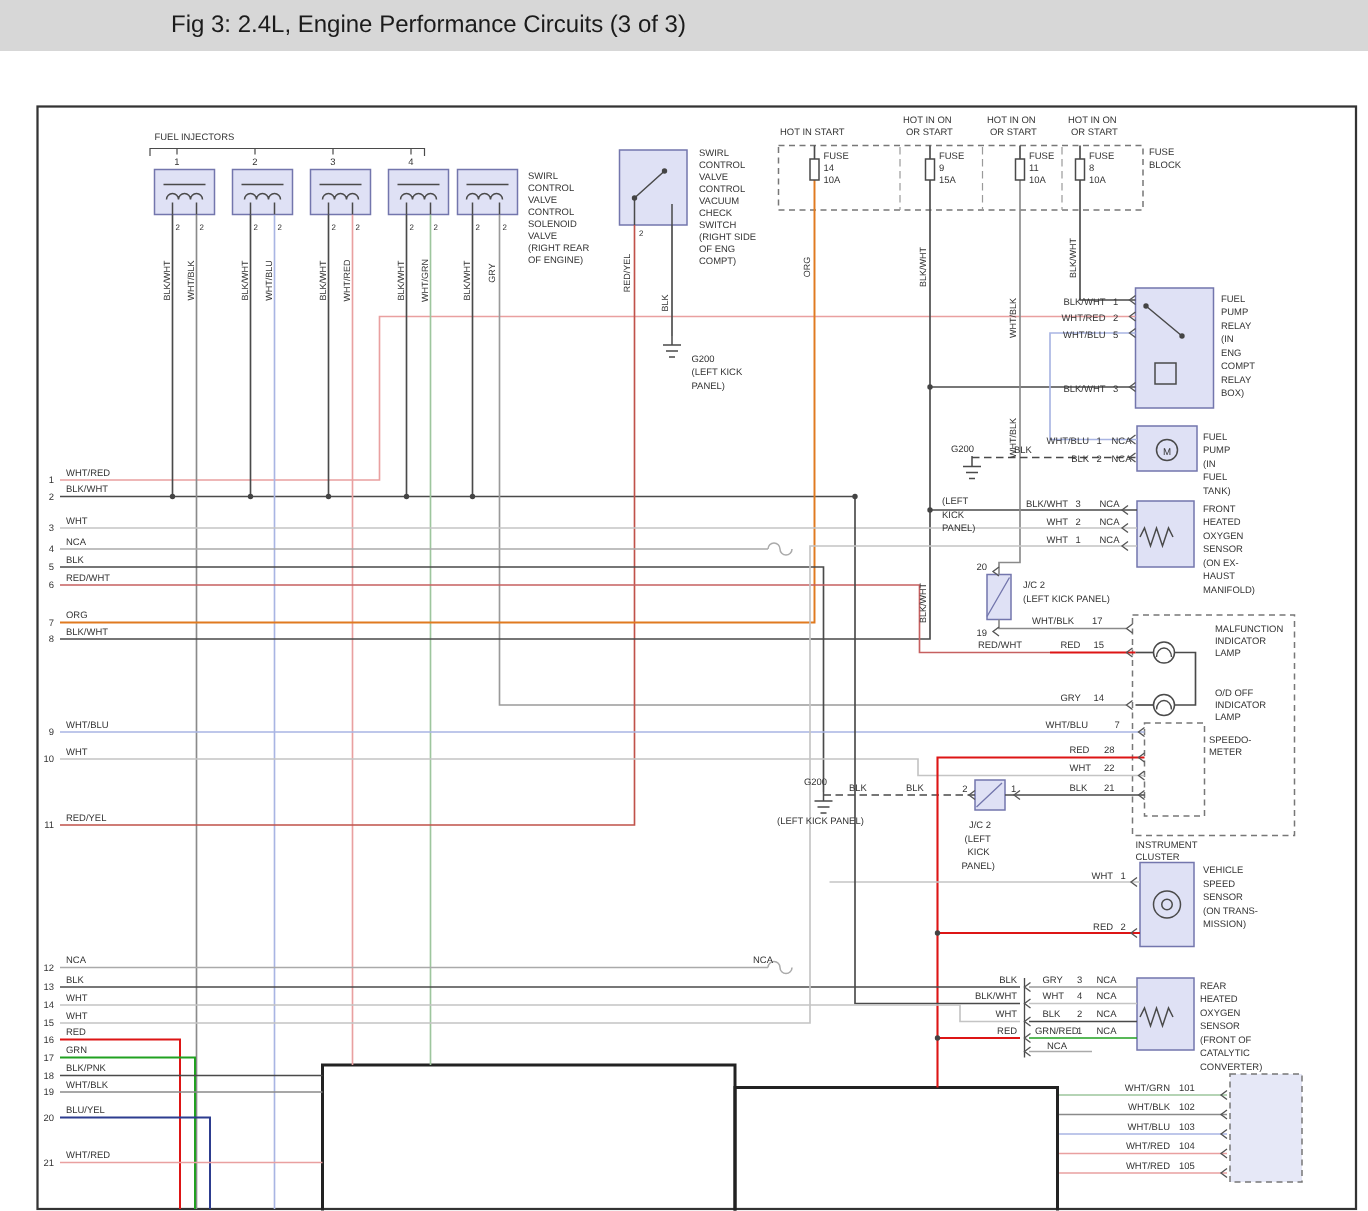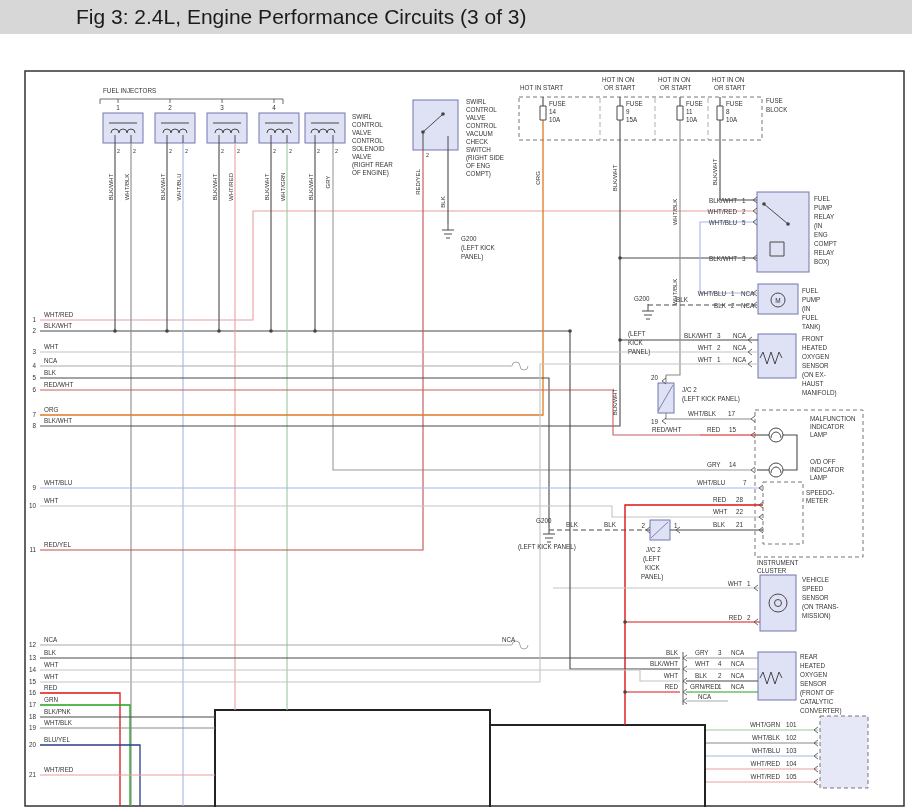--- a/index.html
+++ b/index.html
@@ -1,20 +1,20 @@
 <!DOCTYPE html>
 <html><head>
 <meta charset="utf-8">
 <style>
   html,body{margin:0;padding:0;background:#ffffff;}
   body{width:912px;height:807px;overflow:hidden;position:relative;
        font-family:"Liberation Sans",sans-serif;}
   .title-bar{position:absolute;top:0;left:0;width:912px;height:34px;
-       background:#d7d7d7;line-height:34px;font-size:21px;color:#1b1b1b;
-       padding-left:76px;box-sizing:border-box;}
+       background:#d7d7d7;line-height:34px;font-size:16px;color:#1b1b1b;
+       padding-left:114px;box-sizing:border-box;}
   .diagram-area{position:absolute;top:0;left:0;width:912px;height:807px;}
   svg text{font-family:"Liberation Sans",sans-serif;}
 </style>
 </head>
 <body>
 
 <main class="diagram-area">
   <header class="title-bar">
     <span>Fig 3: 2.4L, Engine Performance Circuits (3 of 3)</span>
   </header>

